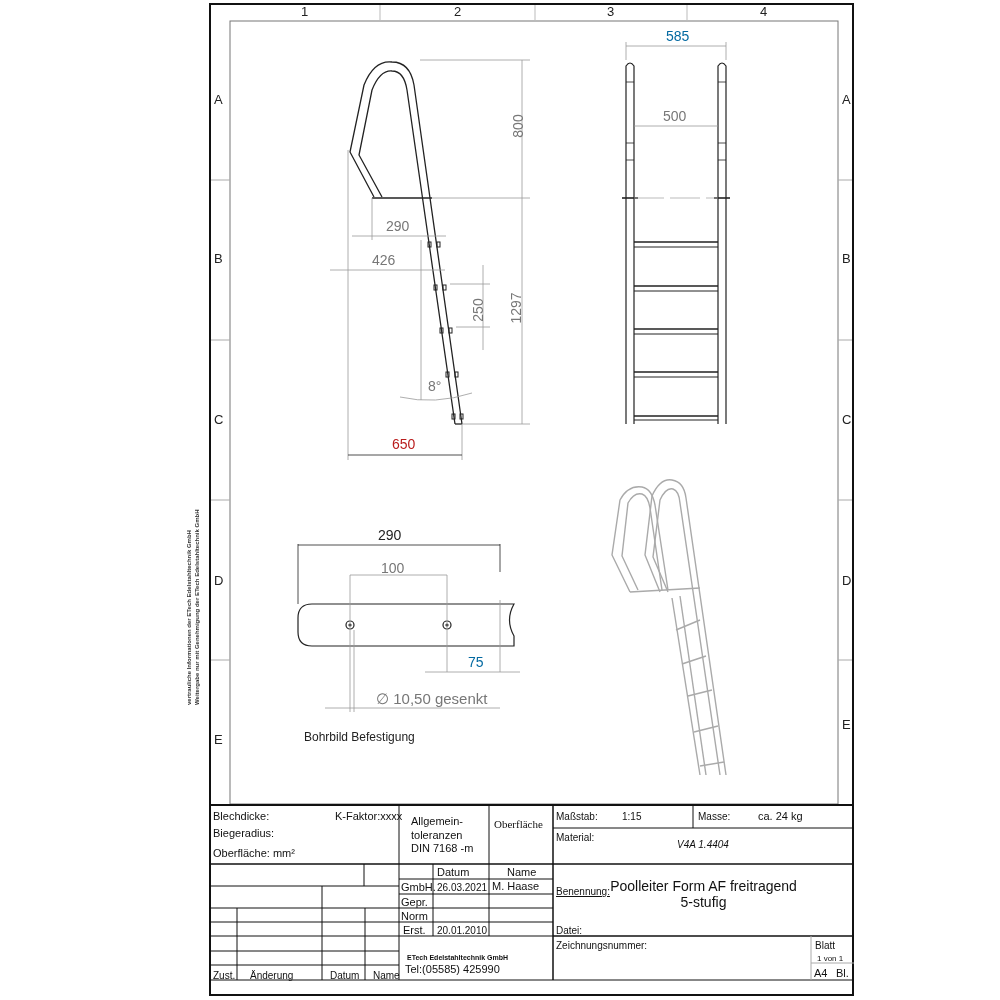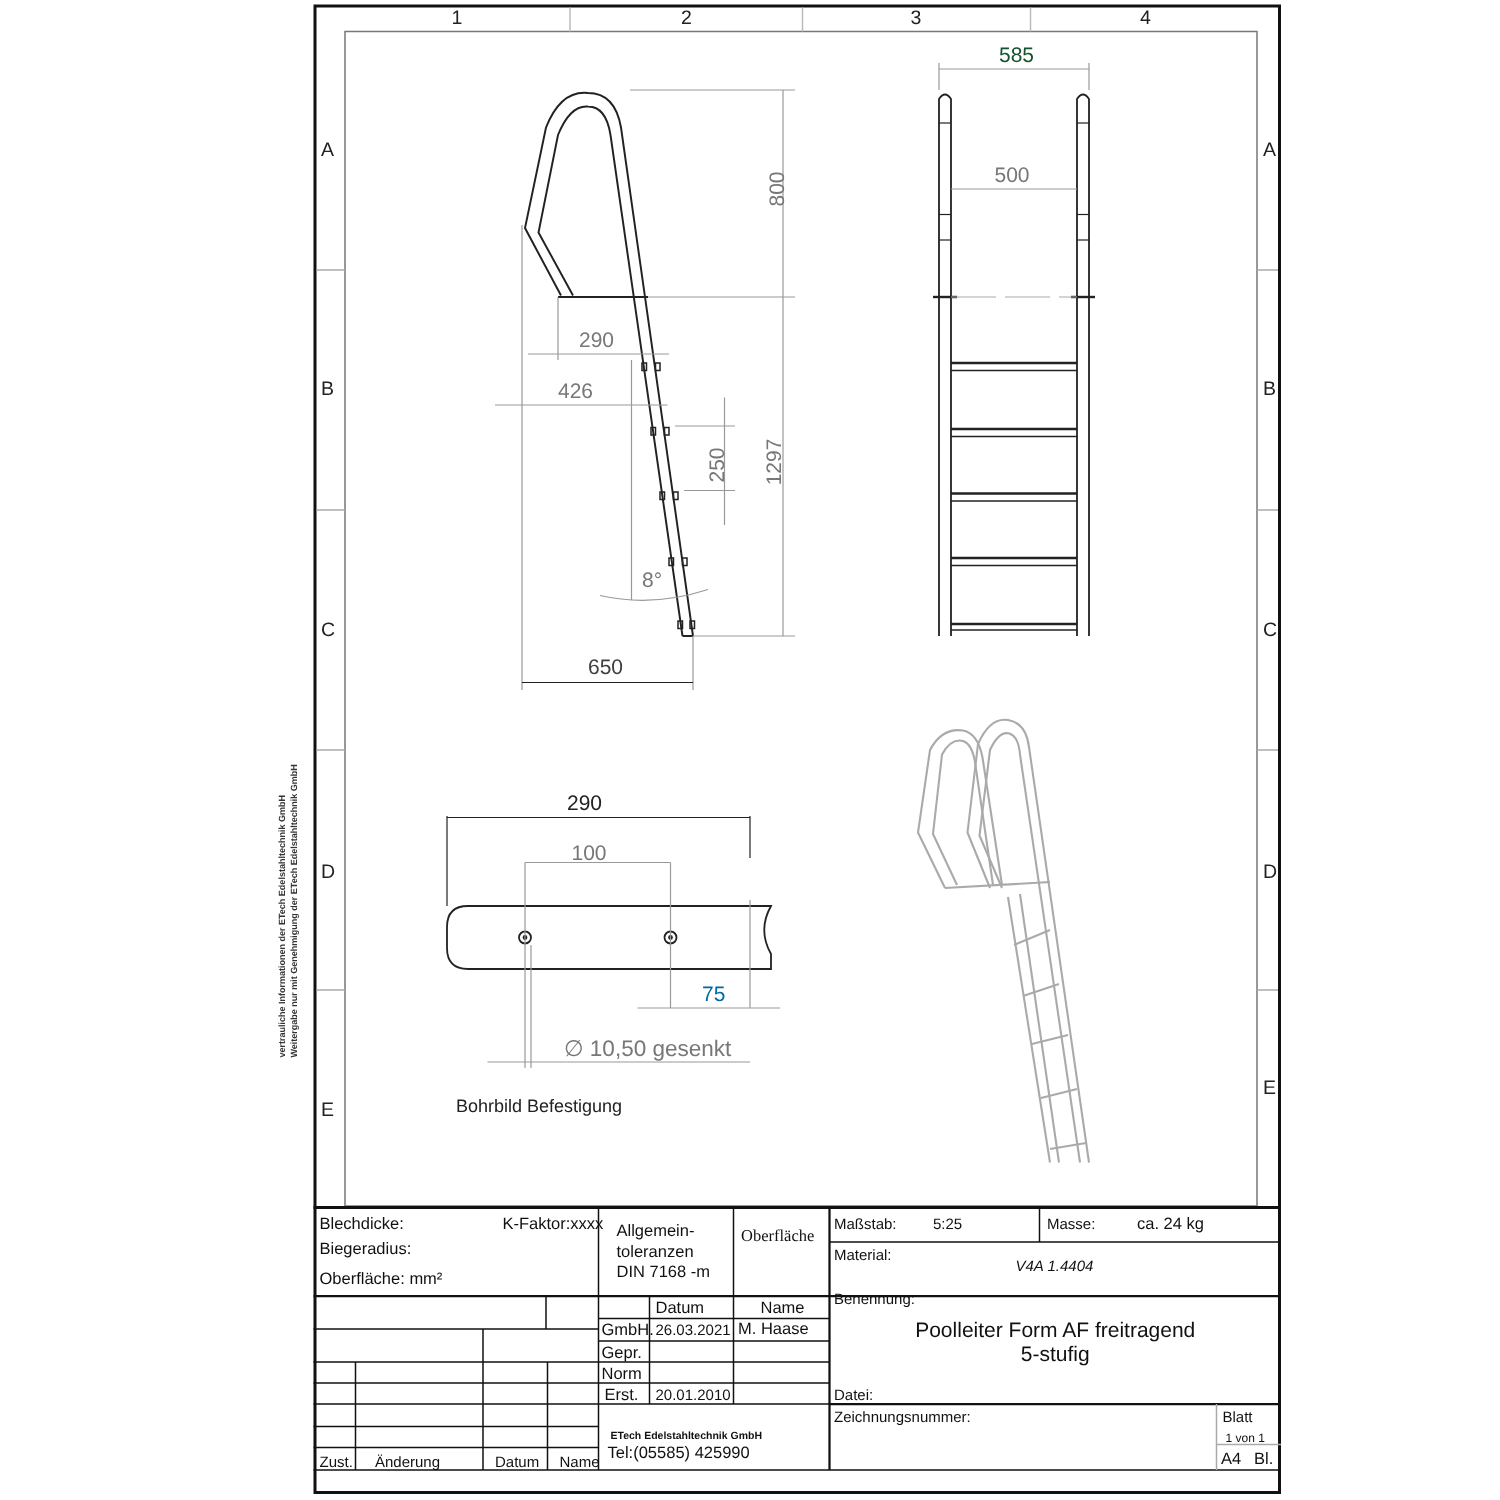--- a/index.html
+++ b/index.html
@@ -202,42 +202,42 @@
   <span style="left:0;top:225px;">vertrauliche Informationen der ETech Edelstahltechnik GmbH</span>
   <span style="left:8px;top:225px;">Weitergabe nur mit Genehmigung der ETech Edelstahltechnik GmbH</span>
 </div>
 
 <div class="abs" style="left:506px;top:118px;font-size:14px;color:#777;transform:rotate(-90deg);">800</div>
 <div class="abs" style="left:500px;top:300px;font-size:14px;color:#777;transform:rotate(-90deg);">1297</div>
 <div class="abs" style="left:466px;top:302px;font-size:14px;color:#777;transform:rotate(-90deg);">250</div>
 <div class="abs" style="left:386px;top:218px;font-size:14px;color:#777;">290</div>
 <div class="abs" style="left:372px;top:252px;font-size:14px;color:#777;">426</div>
 <div class="abs" style="left:428px;top:378px;font-size:14px;color:#777;">8°</div>
-<div class="abs" style="left:392px;top:436px;font-size:14px;color:#404040;">650</div>
-
-<div class="abs" style="left:666px;top:28px;font-size:14px;color:#14532d;">585</div>
+<div class="abs" style="left:392px;top:436px;font-size:14px;color:#b91c1c;">650</div>
+
+<div class="abs" style="left:666px;top:28px;font-size:14px;color:#0369a1;">585</div>
 <div class="abs" style="left:663px;top:108px;font-size:14px;color:#777;">500</div>
 
 <div class="abs" style="left:378px;top:527px;font-size:14px;color:#222;">290</div>
 <div class="abs" style="left:381px;top:560px;font-size:14px;color:#777;">100</div>
 <div class="abs" style="left:468px;top:654px;font-size:14px;color:#0369a1;">75</div>
 <div class="abs" style="left:376px;top:690px;font-size:15px;color:#777;">∅ 10,50 gesenkt</div>
 <div class="abs" style="left:304px;top:730px;font-size:12px;color:#222;">Bohrbild Befestigung</div>
 
 <div class="tb" style="left:213px;top:810px;">Blechdicke:</div>
 <div class="tb" style="left:335px;top:810px;">K-Faktor:xxxx</div>
 <div class="tb" style="left:213px;top:827px;">Biegeradius:</div>
 <div class="tb" style="left:213px;top:847px;">Oberfläche:  mm²</div>
 <div class="tb" style="left:411px;top:815px;">Allgemein-</div>
 <div class="tb" style="left:411px;top:829px;">toleranzen</div>
 <div class="tb" style="left:411px;top:842px;">DIN 7168 -m</div>
 <div class="tb" style="left:494px;top:818px;font-family:Liberation Serif, serif;">Oberfläche</div>
 
 <div class="tb tb-sm" style="left:556px;top:810px;">Maßstab:</div>
-<div class="tb tb-sm" style="left:622px;top:810px;">5:25</div>
+<div class="tb tb-sm" style="left:622px;top:810px;">1:15</div>
 <div class="tb tb-sm" style="left:698px;top:810px;">Masse:</div>
 <div class="tb" style="left:758px;top:810px;">ca. 24 kg</div>
 <div class="tb tb-sm" style="left:556px;top:831px;">Material:</div>
 <div class="tb tb-sm" style="left:677px;top:838px;font-style:italic;">V4A 1.4404</div>
 
 <div class="tb" style="left:437px;top:866px;">Datum</div>
 <div class="tb" style="left:507px;top:866px;">Name</div>
 <div class="tb" style="left:401px;top:881px;">GmbH.</div>
 <div class="tb tb-sm" style="left:437px;top:881px;">26.03.2021</div>
 <div class="tb" style="left:492px;top:880px;">M. Haase</div>
@@ -247,21 +247,21 @@
 <div class="tb tb-sm" style="left:437px;top:924px;">20.01.2010</div>
 
 <div class="tb tb-xs" style="left:407px;top:951px;">ETech Edelstahltechnik GmbH</div>
 <div class="tb" style="left:405px;top:963px;">Tel:(05585) 425990</div>
 
 <div class="tb" style="left:213px;top:969px;font-size:10px;">Zust.</div>
 <div class="tb" style="left:250px;top:969px;font-size:10px;">Änderung</div>
 <div class="tb" style="left:330px;top:969px;font-size:10px;">Datum</div>
 <div class="tb" style="left:373px;top:969px;font-size:10px;">Name</div>
 
-<div class="tb tb-sm" style="left:556px;top:860px;">Benennung:</div>
+<div class="tb tb-sm" style="left:556px;top:885px;text-decoration:underline;">Benennung:</div>
 <div class="tb title-main" style="left:553px;width:301px;top:880px;">Poolleiter Form AF freitragend</div>
 <div class="tb title-main" style="left:553px;width:301px;top:896px;">5-stufig</div>
 <div class="tb tb-sm" style="left:556px;top:924px;">Datei:</div>
 <div class="tb tb-sm" style="left:556px;top:939px;">Zeichnungsnummer:</div>
 <div class="tb tb-sm" style="left:815px;top:939px;">Blatt</div>
 <div class="tb" style="left:817px;top:952px;font-size:8px;">1 von 1</div>
 <div class="tb" style="left:814px;top:967px;">A4</div>
 <div class="tb" style="left:836px;top:967px;">Bl.</div>
 
 </body></html>

